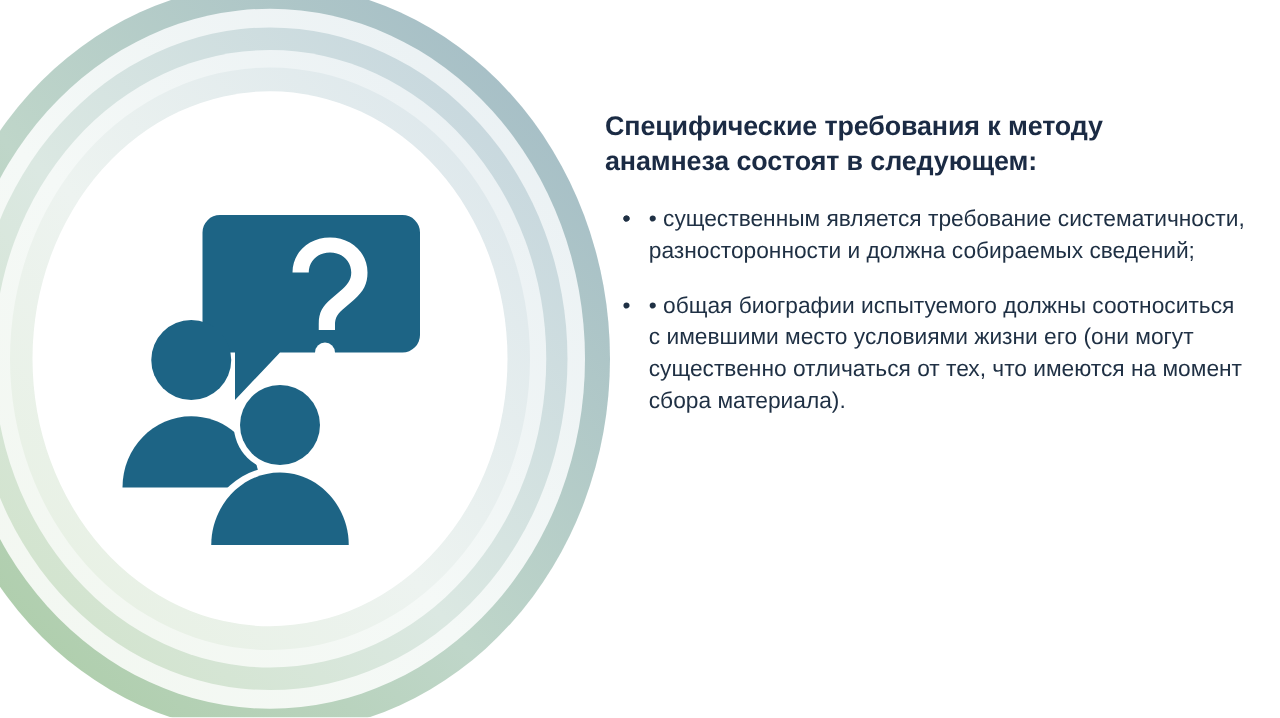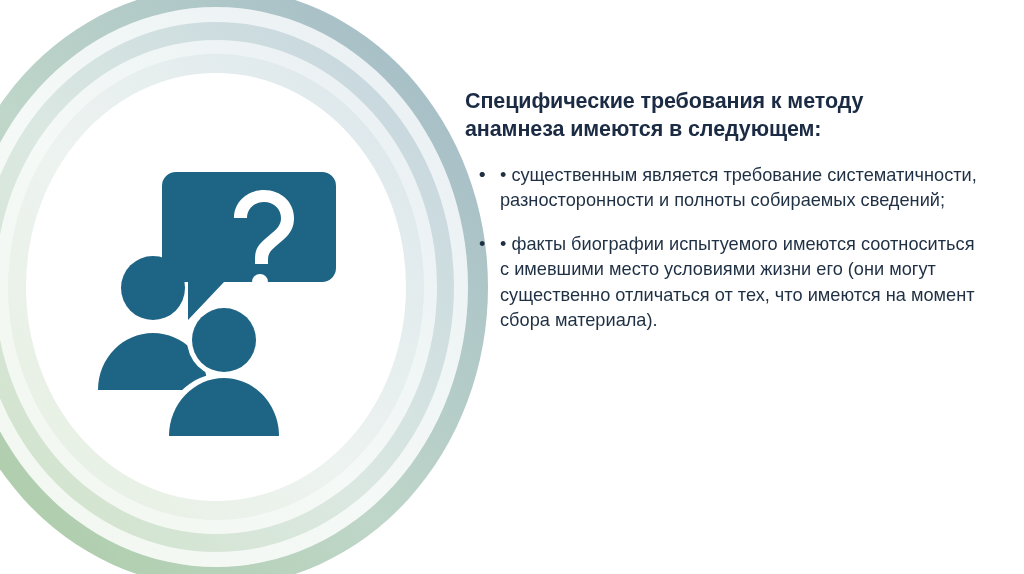--- a/index.html
+++ b/index.html
@@ -34,21 +34,21 @@
     position: absolute;
     left: 96px;
     top: 168px;
     width: 240px;
     height: 268px;
   }
 
   
   #content {
     position: absolute;
-    left: 465px;
+    left: 484px;
     top: 88px;
     width: 516px;
   }
 
   #title {
     font-size: 21.5px;
     font-weight: bold;
     line-height: 1.30;
     color: #1b2b44;
     letter-spacing: -0.1px;
@@ -143,31 +143,31 @@
 
       <circle cx="128" cy="172" r="32"></circle>
       <path d="M73,268 c0,-32 25,-58 55,-58 c30,0 55,26 55,58 z"></path>
     </g>
   </svg>
 
   <div id="content">
 
     <h1 id="title">
       <span class="t-line">Специфические требования к методу</span>
-      <span class="t-line">анамнеза имеются в следующем:</span>
+      <span class="t-line">анамнеза состоят в следующем:</span>
     </h1>
 
     <ul class="bullets">
       <li>
         <span class="dot">•</span>
       </li>
       <li>
         <span class="dot">•</span>
-        <span>• существенным является требование систематичности, разносторонности и полноты собираемых сведений;</span>
+        <span>• существенным является требование систематичности, разносторонности и должна собираемых сведений;</span>
       </li>
       <li>
         <span class="dot">•</span>
-        <span>• факты биографии испытуемого имеются соотноситься с имевшими место условиями жизни его (они могут существенно отличаться от тех, что имеются на момент сбора материала).</span>
+        <span>• общая биографии испытуемого должны соотноситься с имевшими место условиями жизни его (они могут существенно отличаться от тех, что имеются на момент сбора материала).</span>
       </li>
     </ul>
 
   </div>
 </div>
 
 </body></html>

